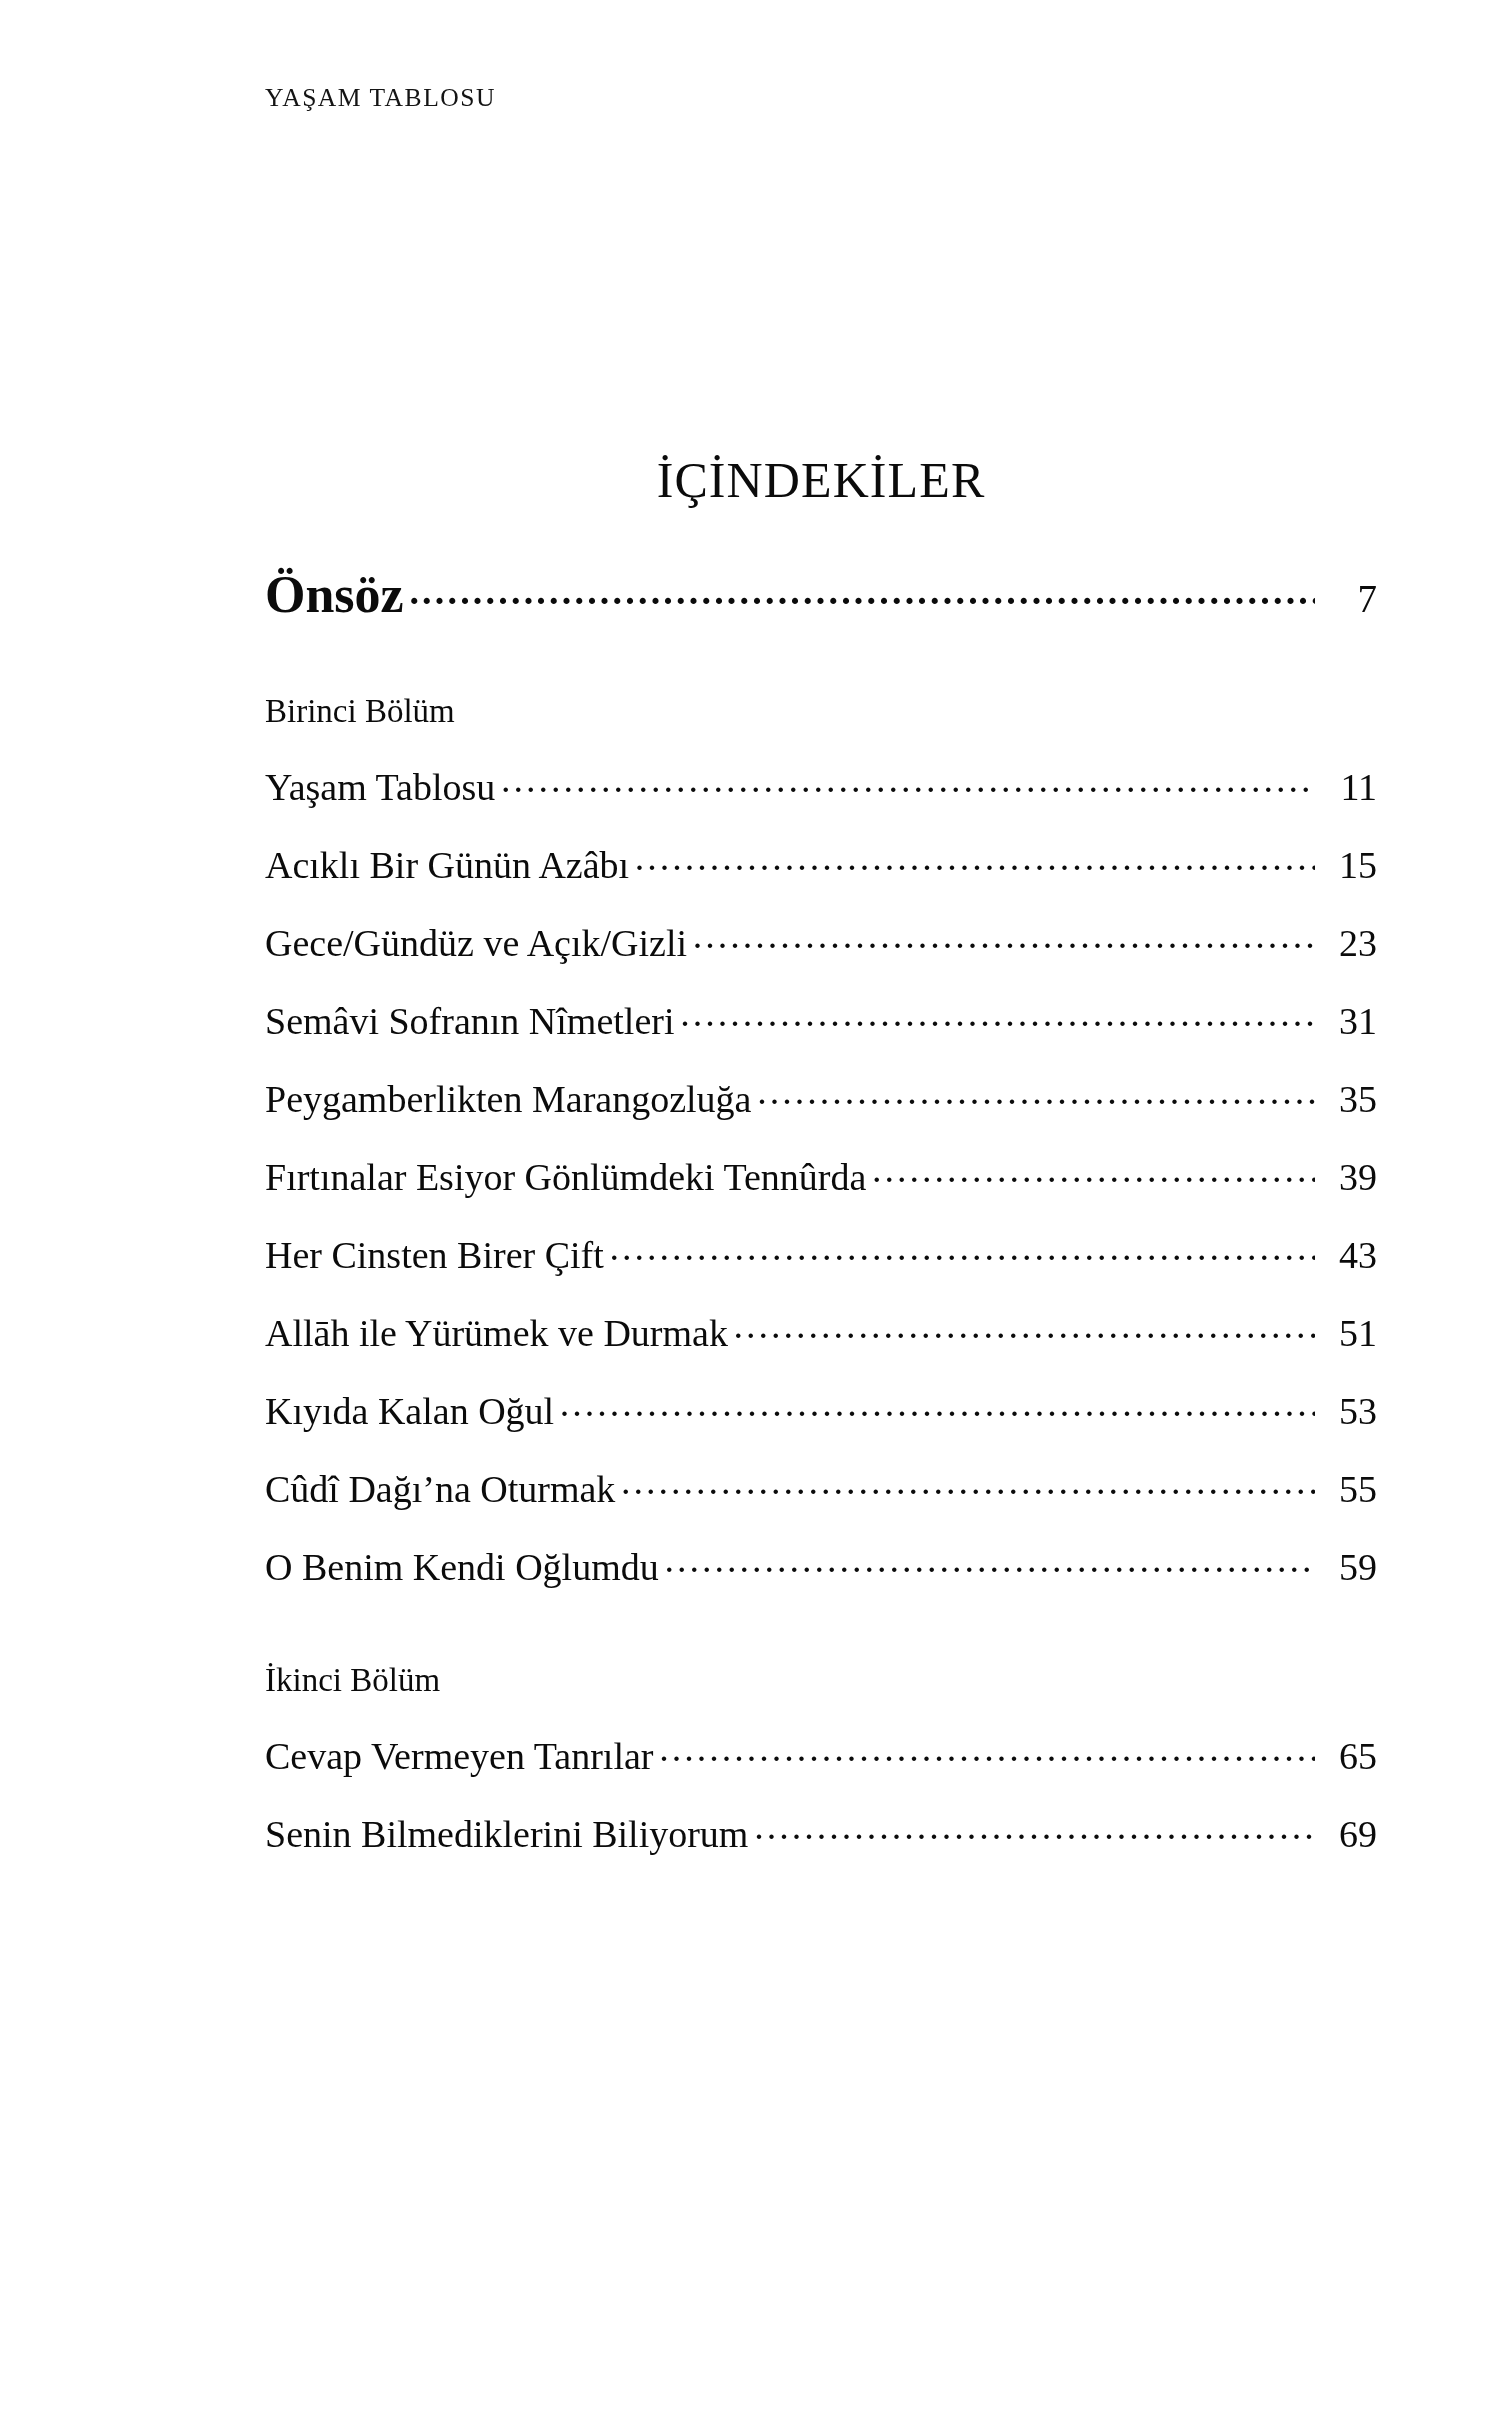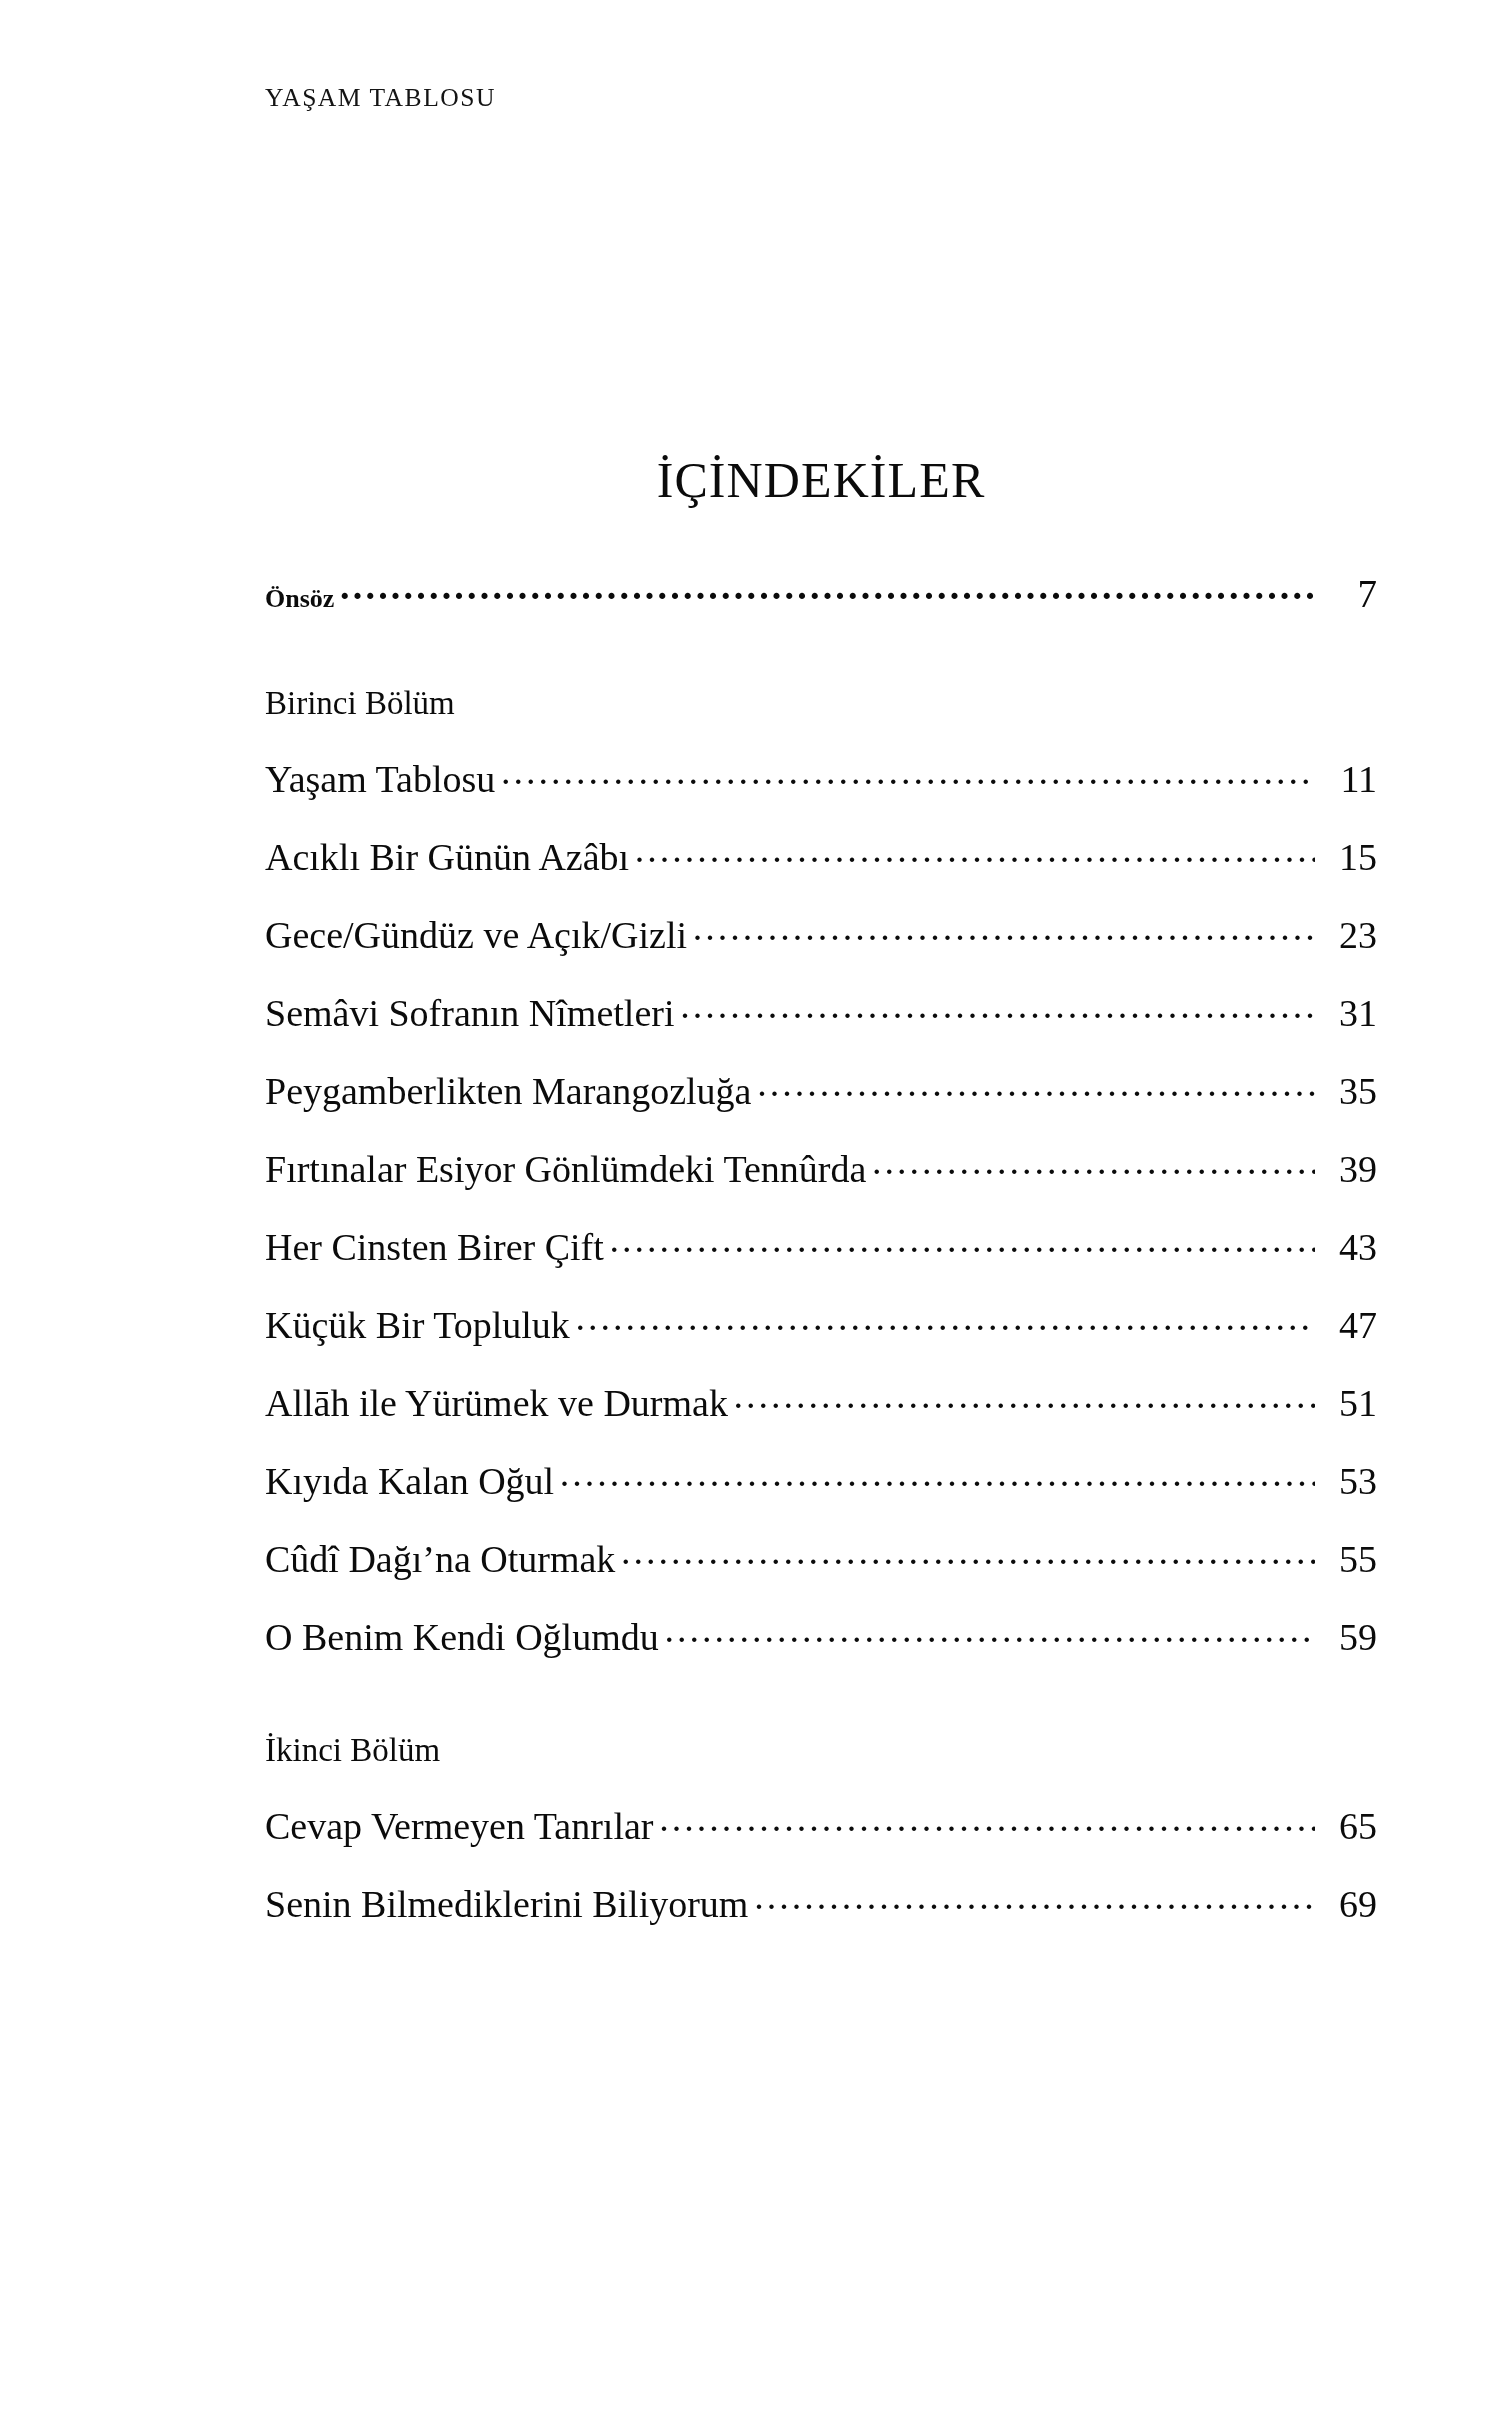--- a/index.html
+++ b/index.html
@@ -89,21 +89,21 @@
     text-align: right;
     min-width: 51px;
     padding-left: 9.5px;
   }
 
   
   .row-preface {
     margin-top: 61px;
     font-weight: bold;
   }
-  .row-preface .entry-title { font-size: 26px; }
+  .row-preface .entry-title { font-size: 52px; }
   .row-preface .page-num { font-weight: normal; font-size: 39px; }
   .row-preface .leader::before { font-weight: bold; letter-spacing: 3.2px; }
 
   
   .part-heading {
     font-weight: normal;
     font-size: 33px;
     line-height: 1.0;
   }
   .part-first { margin-top: 74px; }
@@ -160,25 +160,20 @@
       <span class="entry-title">Fırtınalar Esiyor Gönlümdeki Tennûrda</span>
       <span class="leader"></span>
       <span class="page-num">39</span>
     </div>
     <div class="toc-row chapter-row">
       <span class="entry-title">Her Cinsten Birer Çift</span>
       <span class="leader"></span>
       <span class="page-num">43</span>
     </div>
     <div class="toc-row chapter-row">
-      <span class="entry-title">Küçük Bir Topluluk</span>
-      <span class="leader"></span>
-      <span class="page-num">47</span>
-    </div>
-    <div class="toc-row chapter-row">
       <span class="entry-title">Allāh ile Yürümek ve Durmak</span>
       <span class="leader"></span>
       <span class="page-num">51</span>
     </div>
     <div class="toc-row chapter-row">
       <span class="entry-title">Kıyıda Kalan Oğul</span>
       <span class="leader"></span>
       <span class="page-num">53</span>
     </div>
     <div class="toc-row chapter-row">

